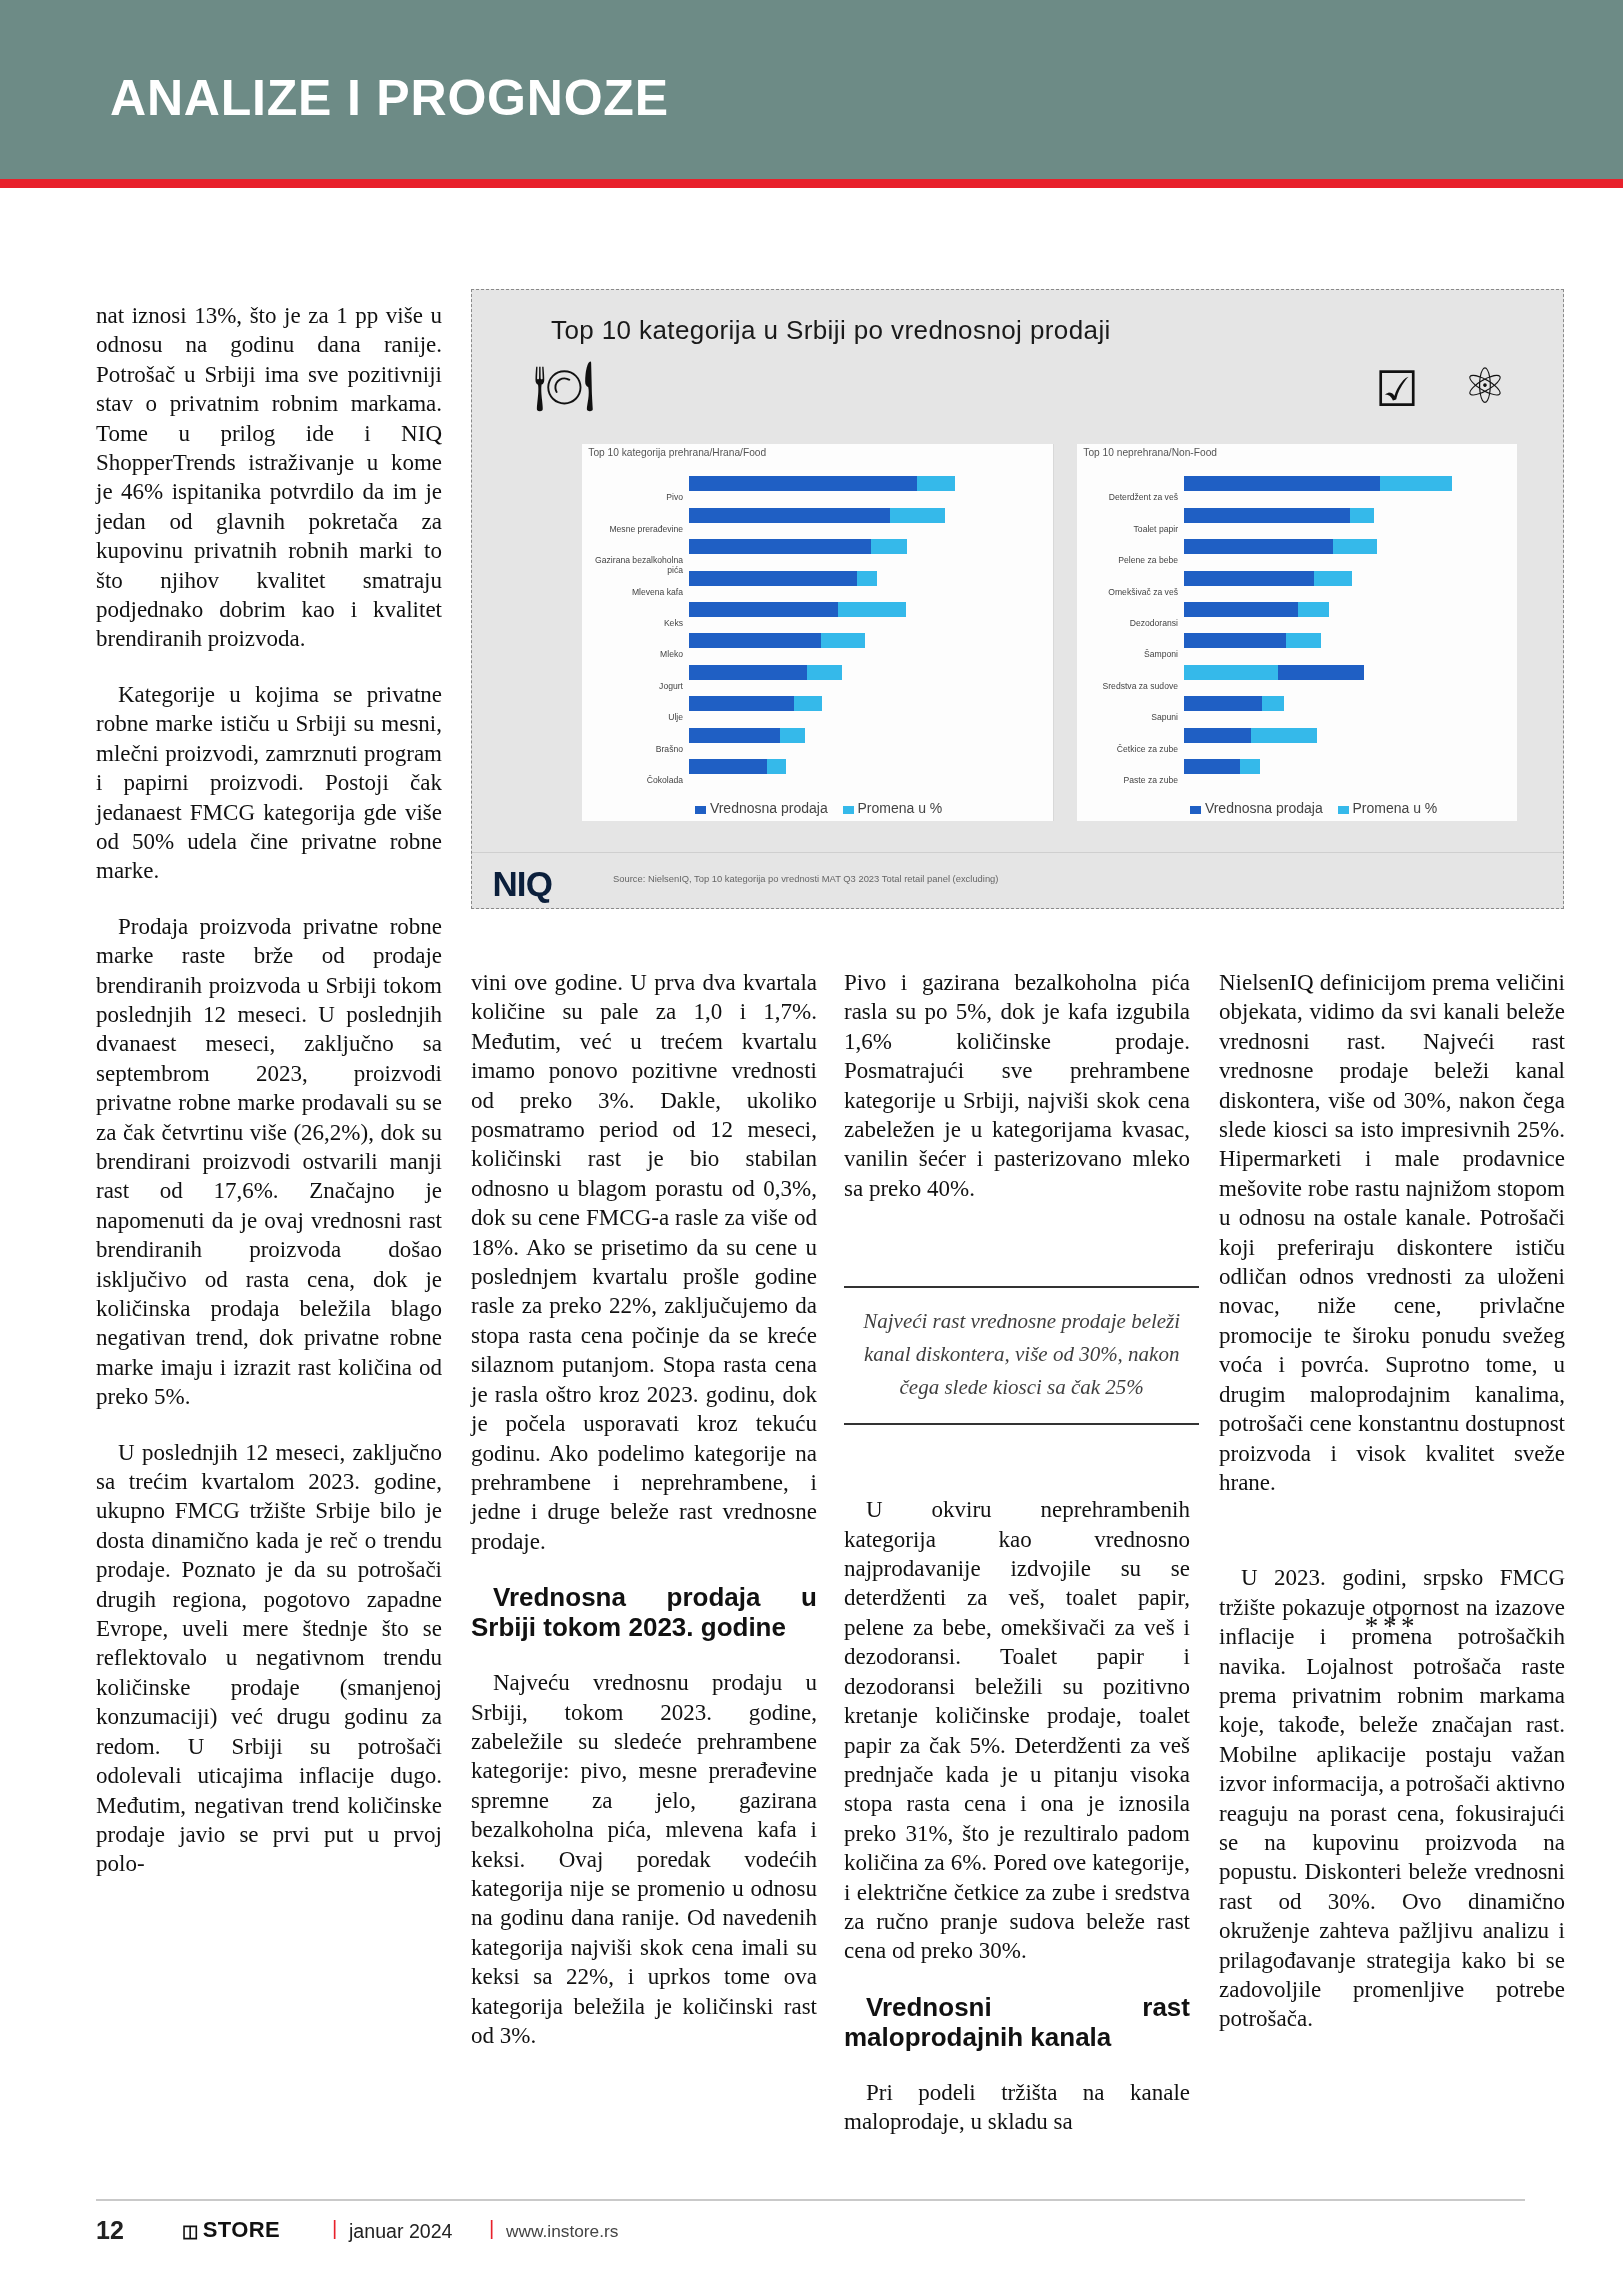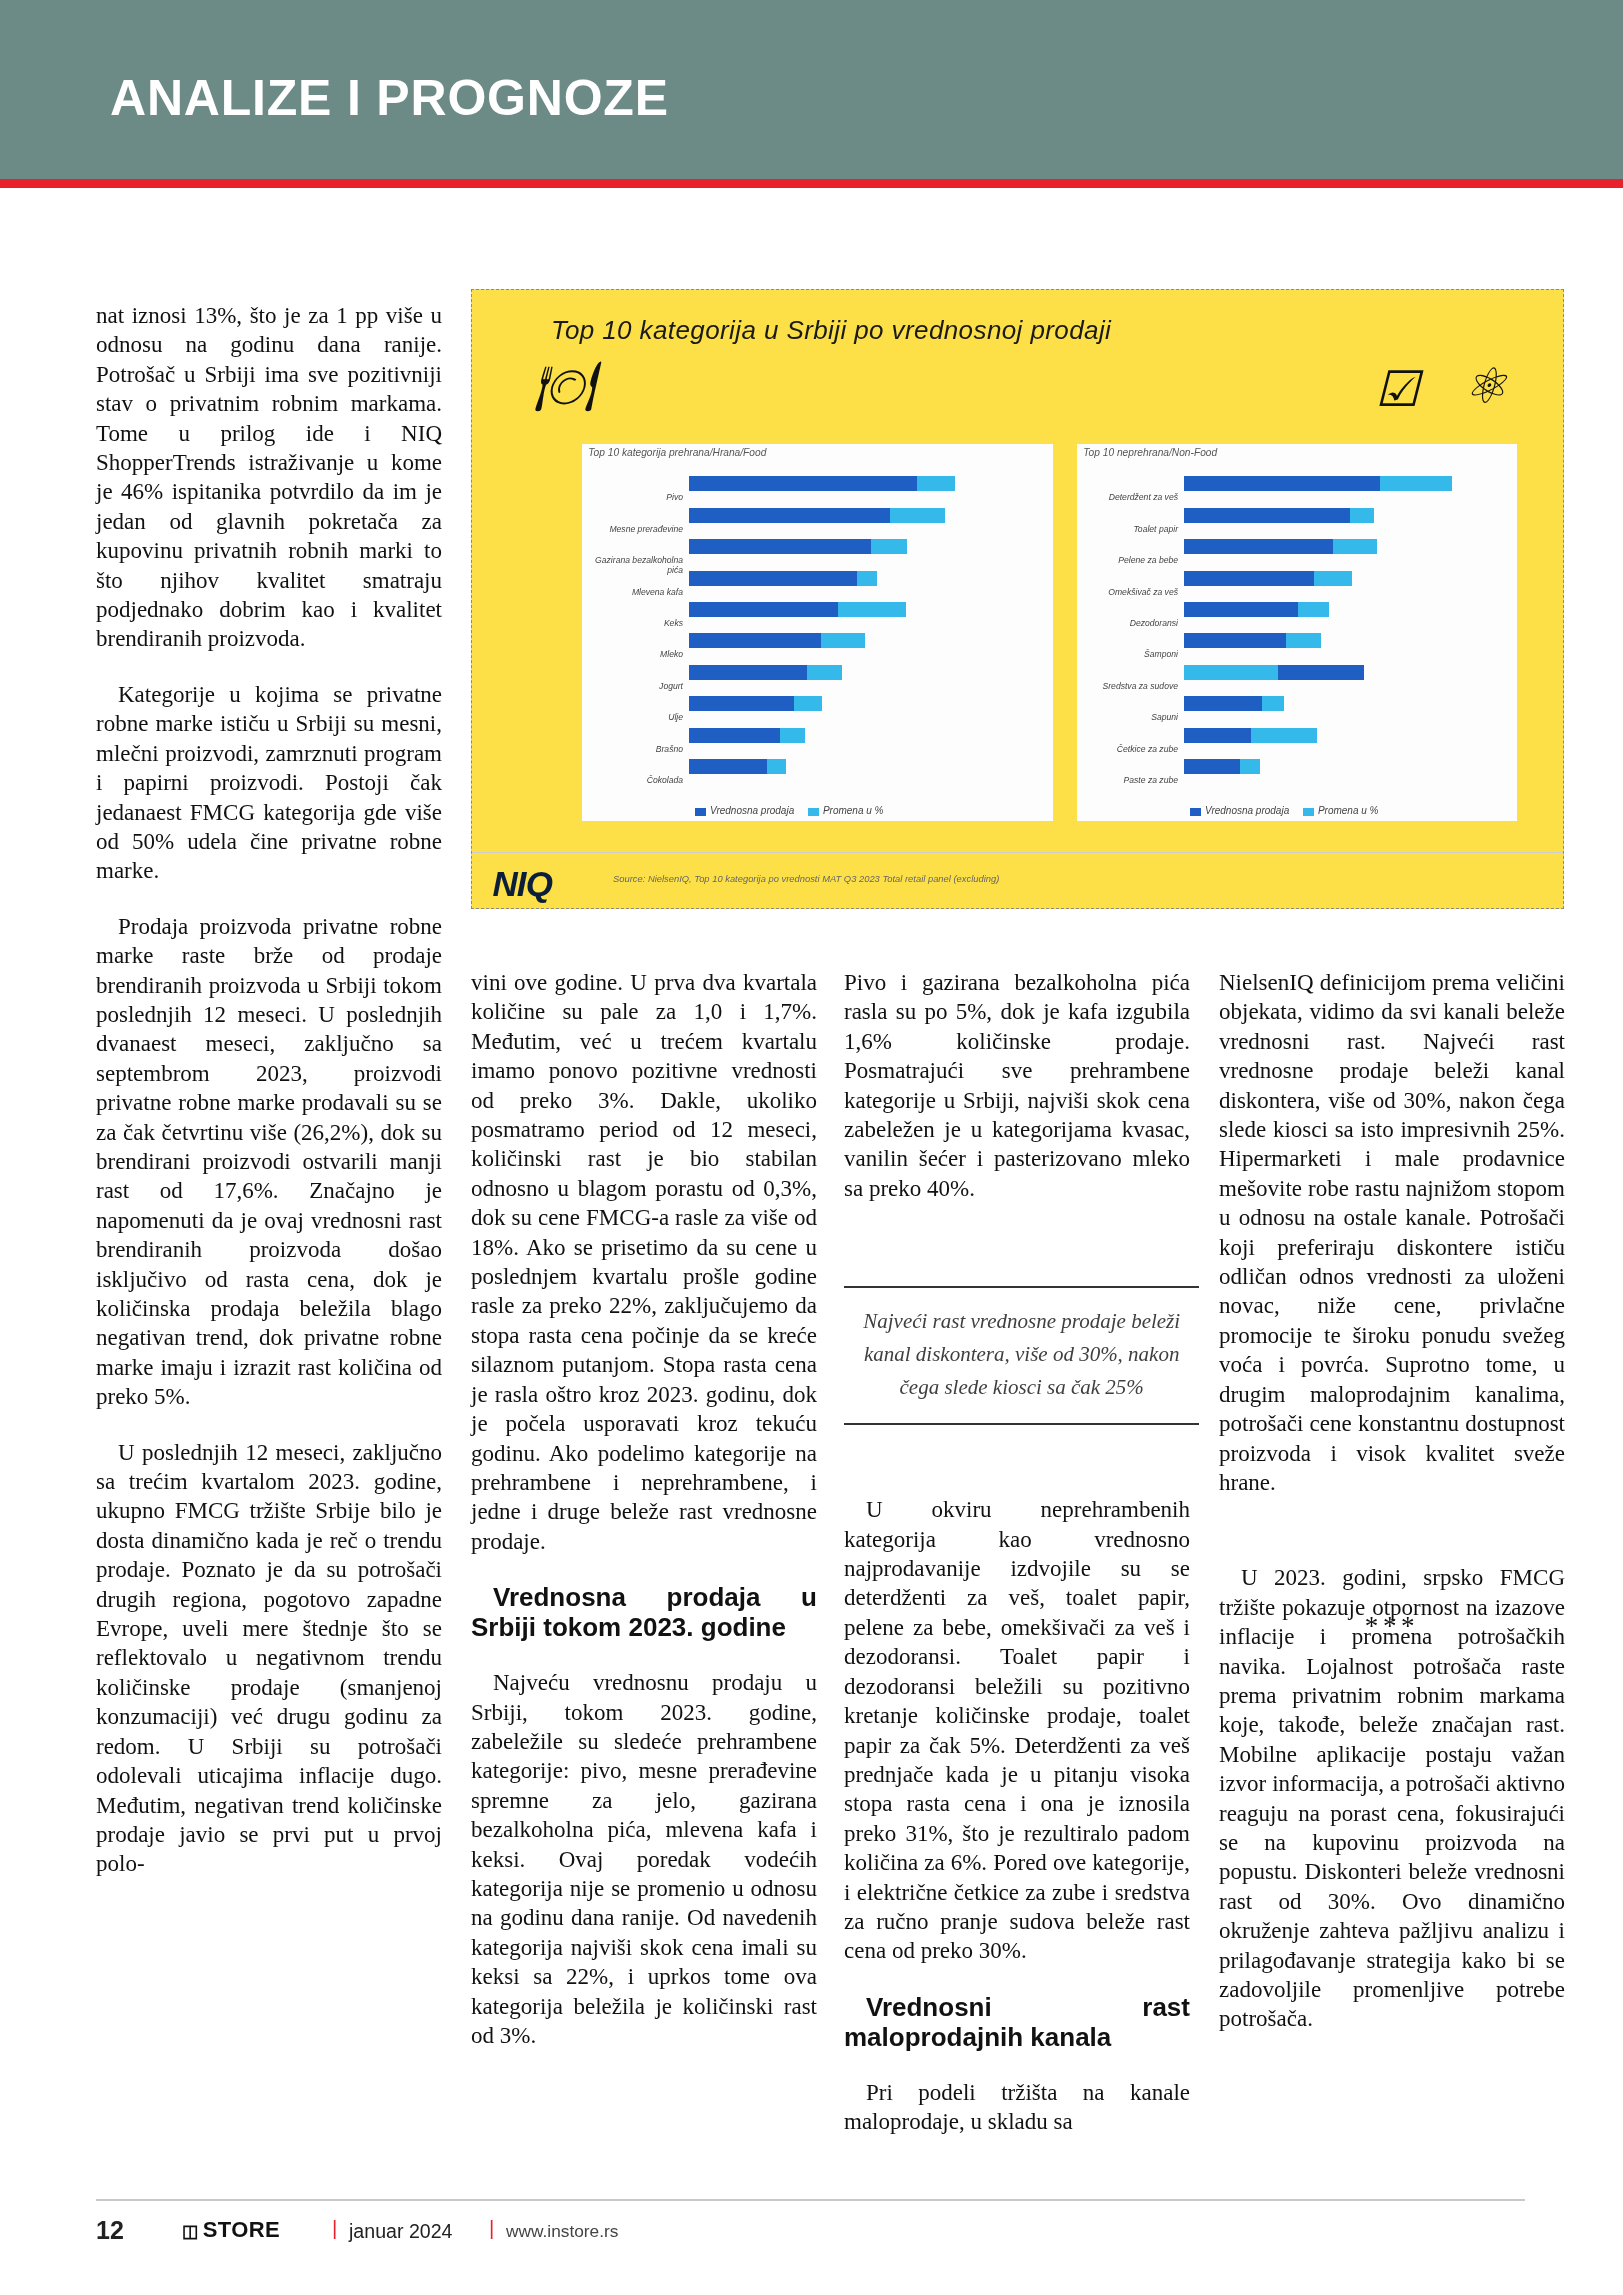--- a/index.html
+++ b/index.html
@@ -107,24 +107,23 @@
   }
 
   
   .figure {
     position: absolute;
     left: 471px;
     top: 289px;
     width: 1093px;
     height: 620px;
     border: 1.6px dashed #8a8a8a;
-    background: #fde047;
+    background: #e5e5e5;
     box-sizing: border-box;
     overflow: hidden;
-    font-style: italic;
   }
   .fig-title {
     position: absolute;
     left: 79px;
     top: 25px;
     font-family: "Liberation Sans", sans-serif;
     font-size: 26px;
     color: #1a1a1a;
     letter-spacing: 0.4px;
   }
@@ -181,21 +180,21 @@
     top: 0.8px;
     height: 15px;
   }
   .bar-dark { background: #1f5fc4; }
   .bar-light { background: #35b9ea; }
   .legend {
     position: absolute;
     bottom: 4.7px;
     left: 102px;
     font-family: "Liberation Sans", sans-serif;
-    font-size: 10px;
+    font-size: 14px;
     color: #444;
   }
   .legend i {
     display: inline-block;
     width: 11px; height: 7.9px;
     margin: 0 3.9px 0 11px;
     vertical-align: middle;
   }
 
   .fig-footer {

